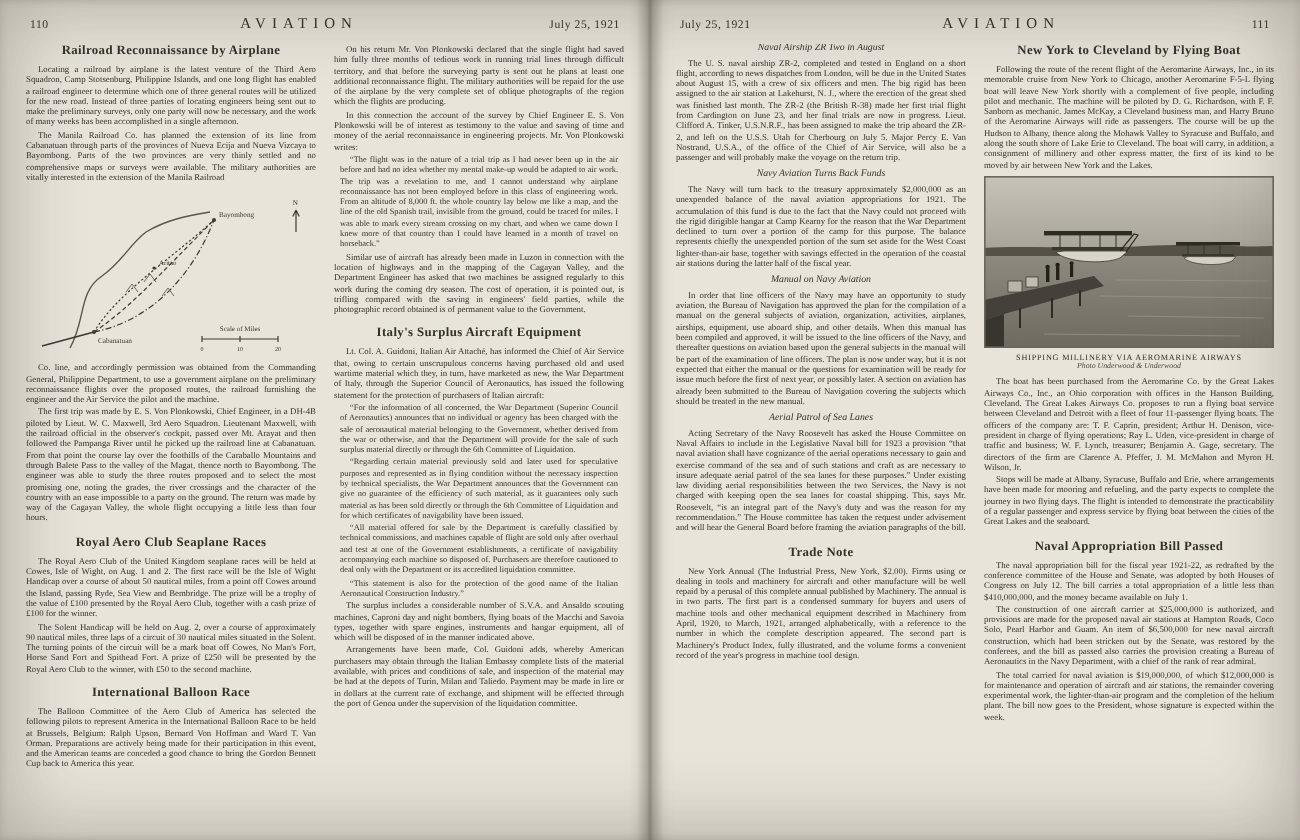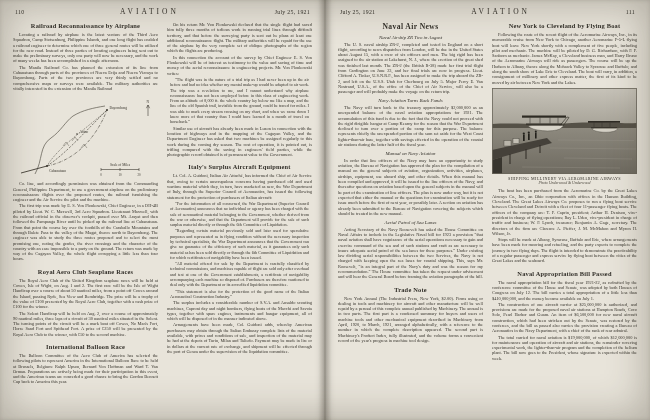--- a/index.html
+++ b/index.html
@@ -122,21 +122,20 @@
 
   <div class="page page-right">
     <div class="runhead">
       <span class="rdate">July 25, 1921</span>
       <span class="jname">AVIATION</span>
       <span class="pageno">111</span>
     </div>
     <div class="cols">
 
       <div class="col">
-        <h1 class="btitle">Naval Air News</h1>
 
         <h3 class="subhead">Naval Airship ZR Two in August</h3>
         <p class="body">The U. S. naval airship ZR-2, completed and tested in England on a short flight, according to news dispatches from London, will be due in the United States about August 15, with a crew of six officers and men. The big rigid has been assigned to the air station at Lakehurst, N. J., where the erection of the great shed was finished last month. The ZR-2 (the British R-38) made her first trial flight from Cardington on June 23, and her final trials are now in progress. Lieut. Clifford A. Tinker, U.S.N.R.F., has been assigned to make the trip aboard the ZR-2, and left on the U.S.S. Utah for Cherbourg on July 5. Major Percy E. Van Nostrand, U.S.A., of the office of the Chief of Air Service, will also be a passenger and will probably make the voyage on the return trip.</p>
 
         <h3 class="subhead">Navy Aviation Turns Back Funds</h3>
         <p class="body">The Navy will turn back to the treasury approximately $2,000,000 as an unexpended balance of the naval aviation appropriations for 1921. The accumulation of this fund is due to the fact that the Navy could not proceed with the rigid dirigible hangar at Camp Kearny for the reason that the War Department declined to turn over a portion of the camp for this purpose. The balance represents chiefly the unexpended portion of the sum set aside for the West Coast lighter-than-air base, together with savings effected in the operation of the coastal air stations during the latter half of the fiscal year.</p>
 
         <h3 class="subhead">Manual on Navy Aviation</h3>
         <p class="body">In order that line officers of the Navy may have an opportunity to study aviation, the Bureau of Navigation has approved the plan for the compilation of a manual on the general subjects of aviation, organization, activities, airplanes, airships, equipment, use aboard ship, and other details. When this manual has been compiled and approved, it will be issued to the line officers of the Navy, and thereafter questions on aviation based upon the general subjects in the manual will be part of the examination of line officers. The plan is now under way, but it is not expected that either the manual or the questions for examination will be ready for issue much before the first of next year, or possibly later. A section on aviation has already been submitted to the Bureau of Navigation covering the subjects which should be treated in the new manual.</p>
 

